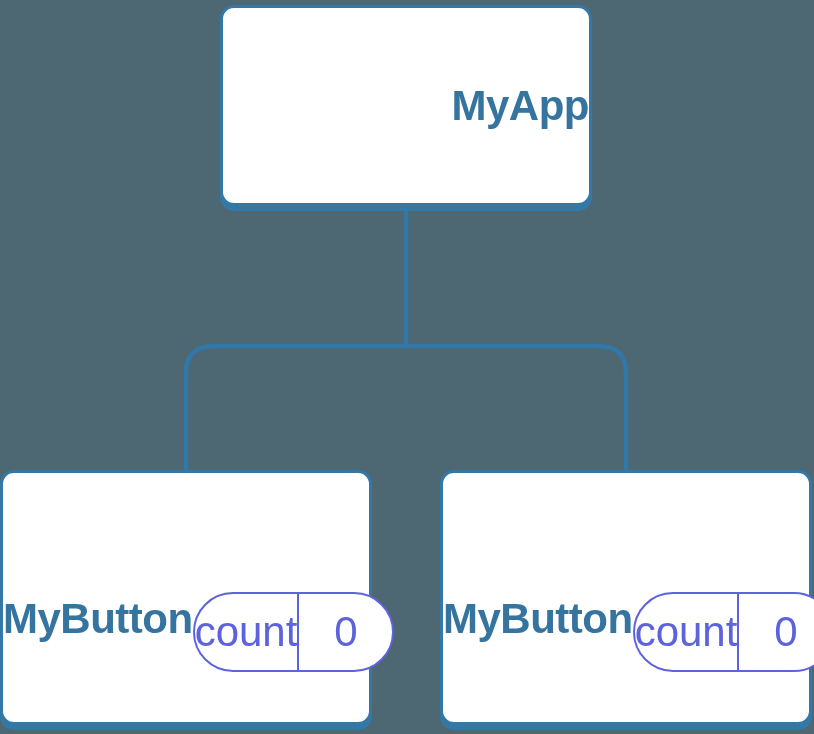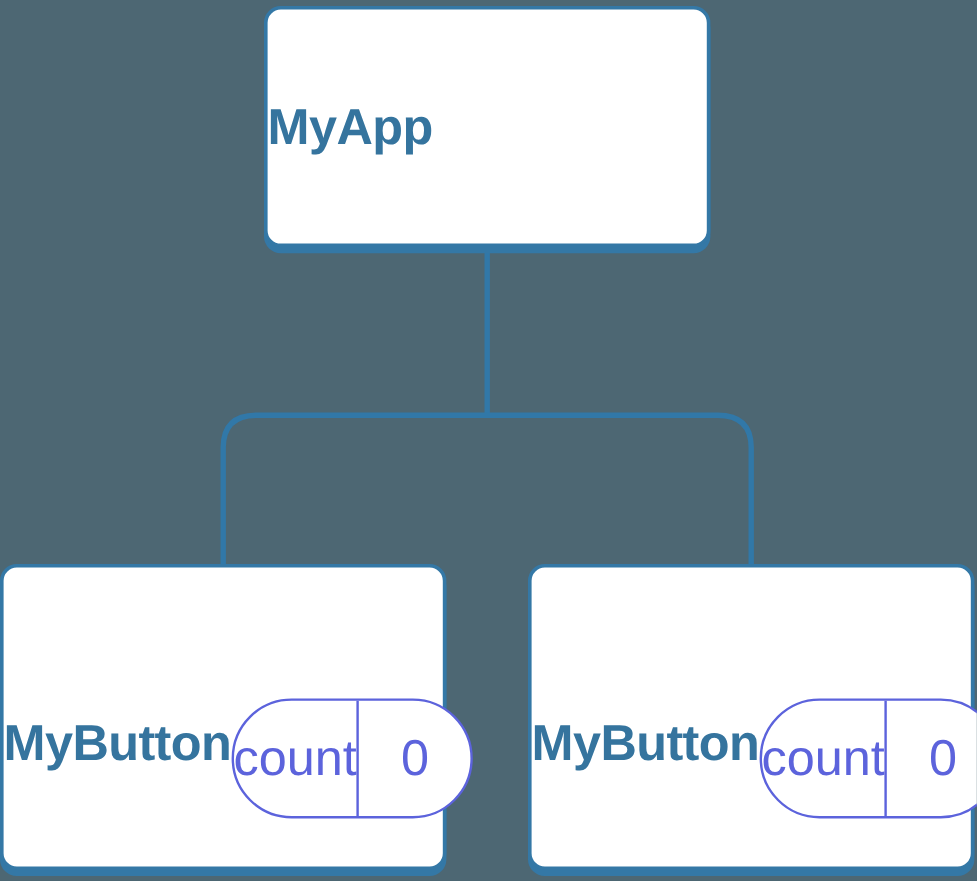--- a/index.html
+++ b/index.html
@@ -39,42 +39,42 @@
     border: 3px solid var(--node-border);
     border-radius: 14px;
     box-shadow: 0 5px 0 var(--node-border);
     z-index: 1;
   }
   .node-root {
     left: 220px; top: 5px;
     width: 372px; height: 201px;
     display: flex;
     align-items: center;
-    justify-content: flex-start;
+    justify-content: flex-end;
   }
   .node-child {
     top: 470px;
     width: 372px; height: 255px;
     display: flex;
     flex-direction: row;
     align-items: center;
     padding-top: 42px;
   }
   .node-left  { left: 0px; }
   .node-right { left: 440px; }
   .node-title {
     font-size: 42px;
     line-height: 48px;
     font-weight: bold;
     letter-spacing: -0.5px;
     color: var(--title-text);
   }
   .pill {
     margin-top: 26px;
-    width: 271px; height: 100px;
+    width: 271px; height: 80px;
     border: 2.5px solid var(--state-accent);
     border-radius: 60px;
     display: flex;
     align-items: stretch;
     color: var(--state-accent);
     font-size: 42px;
     background: var(--node-bg);
   }
   .pill-key {
     flex: 1;

